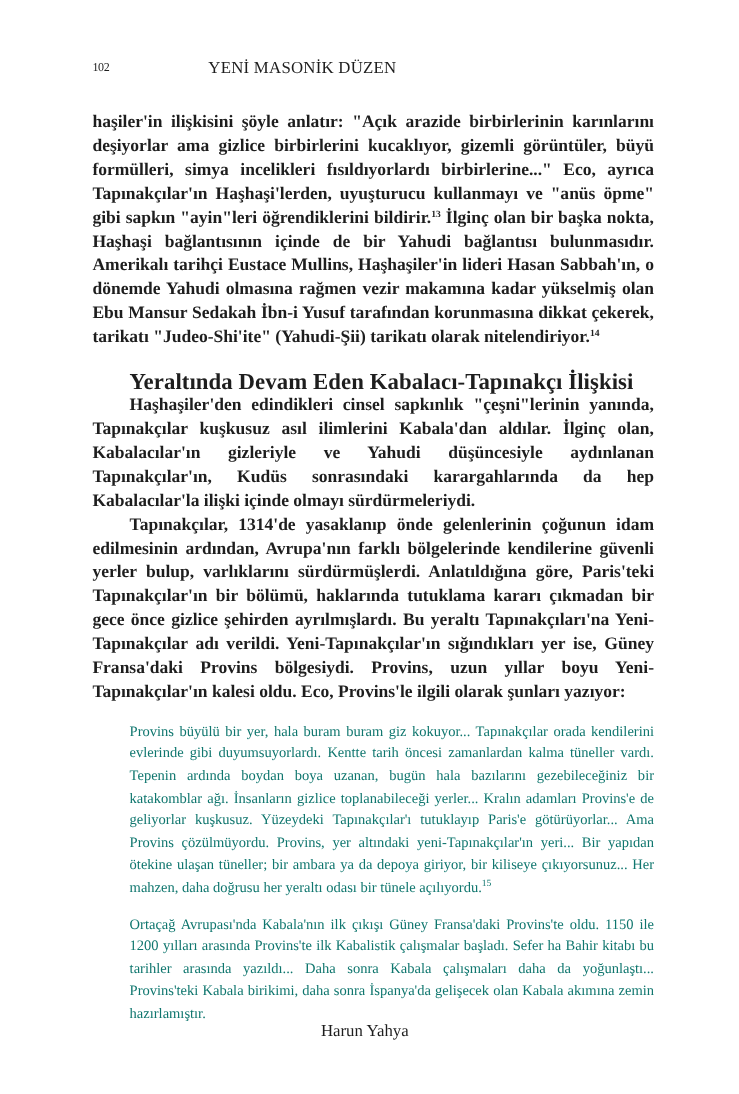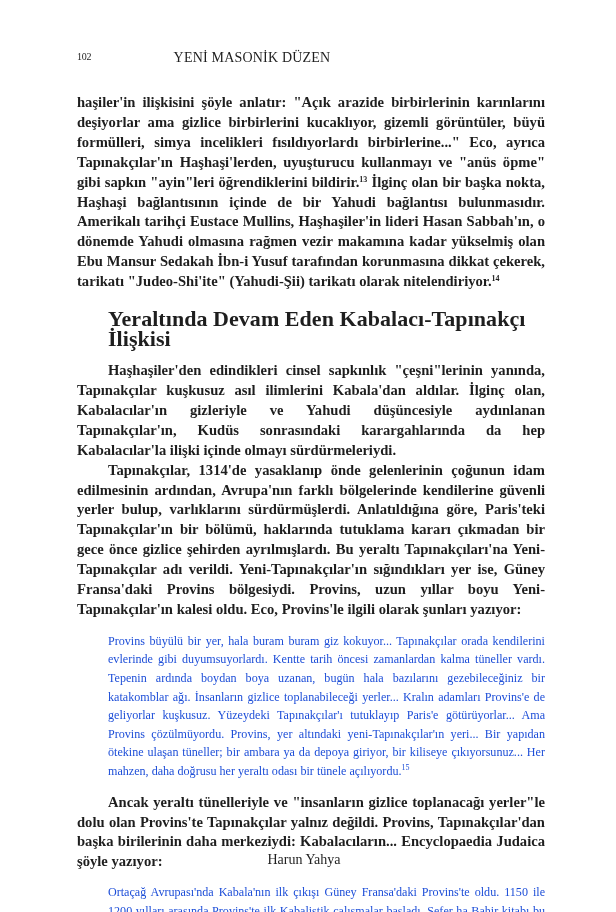--- a/index.html
+++ b/index.html
@@ -43,34 +43,34 @@
       line-height: 19.9px;
       text-align: justify;
       text-align-last: left;
       hyphens: manual;
       font-weight: bold;
     }
     .para.indent {
       text-indent: 31px;
     }
     .section-heading {
-      margin: 17px 0 12px 0;
+      margin: 17px 0 0 0;
       padding-left: 31px;
-      font-size: 22px;
+      font-size: 19px;
       line-height: 20px;
       font-weight: bold;
       letter-spacing: 0.05px;
     }
     .blockquote {
       margin: 12px 0 12px 31px;
       font-size: 12.1px;
       line-height: 18.6px;
       text-align: justify;
       text-align-last: left;
-      color: #1d4ed8;
+      color: #0f766e;
     }
     .blockquote.second {
       margin-top: 11px;
     }
     sup.fn {
       font-size: 8px;
       vertical-align: 5px;
       line-height: 0;
     }
     .footer-author {
@@ -94,18 +94,17 @@
   <p class="para"><span>haşiler'in ilişkisini şöyle anlatır: "Açık arazide birbirlerinin karınlarını deşiyorlar ama gizlice birbirlerini kucaklıyor, gizemli görüntüler, büyü formülleri, simya incelikleri fısıldıyorlardı birbirlerine..." Eco, ayrıca Tapınakçılar'ın Haşhaşi'lerden, uyuşturucu kullanmayı ve "anüs öpme" gibi sapkın "ayin"leri öğrendiklerini bildirir.</span><sup class="fn">13</sup><span> İlginç olan bir başka nokta, Haşhaşi bağlantısının içinde de bir Yahudi bağlantısı bulunmasıdır. Amerikalı tarihçi Eustace Mullins, Haşhaşiler'in lideri Hasan Sabbah'ın, o dönemde Yahudi olmasına rağmen vezir makamına kadar yükselmiş olan Ebu Mansur Sedakah İbn-i Yusuf tarafından korunmasına dikkat çekerek, tarikatı "Judeo-Shi'ite" (Yahudi-Şii) tarikatı olarak nitelendiriyor.</span><sup class="fn">14</sup></p>
 
   <h2 class="section-heading">Yeraltında Devam Eden Kabalacı-Tapınakçı İlişkisi</h2>
 
   <p class="para indent">Haşhaşiler'den edindikleri cinsel sapkınlık "çeşni"lerinin yanında, Tapınakçılar kuşkusuz asıl ilimlerini Kabala'dan aldılar. İlginç olan, Kabalacılar'ın gizleriyle ve Yahudi düşüncesiyle aydınlanan Tapınakçılar'ın, Kudüs sonrasındaki karargahlarında da hep Kabalacılar'la ilişki içinde olmayı sürdürmeleriydi.</p>
 
   <p class="para indent">Tapınakçılar, 1314'de yasaklanıp önde gelenlerinin çoğunun idam edilmesinin ardından, Avrupa'nın farklı bölgelerinde kendilerine güvenli yerler bulup, varlıklarını sürdürmüşlerdi. Anlatıldığına göre, Paris'teki Tapınakçılar'ın bir bölümü, haklarında tutuklama kararı çıkmadan bir gece önce gizlice şehirden ayrılmışlardı. Bu yeraltı Tapınakçıları'na Yeni-Tapınakçılar adı verildi. Yeni-Tapınakçılar'ın sığındıkları yer ise, Güney Fransa'daki Provins bölgesiydi. Provins, uzun yıllar boyu Yeni-Tapınakçılar'ın kalesi oldu. Eco, Provins'le ilgili olarak şunları yazıyor:</p>
 
   <div class="blockquote"><span>Provins büyülü bir yer, hala buram buram giz kokuyor... Tapınakçılar orada kendilerini evlerinde gibi duyumsuyorlardı. Kentte tarih öncesi zamanlardan kalma tüneller vardı. Tepenin ardında boydan boya uzanan, bugün hala bazılarını gezebileceğiniz bir katakomblar ağı. İnsanların gizlice toplanabileceği yerler... Kralın adamları Provins'e de geliyorlar kuşkusuz. Yüzeydeki Tapınakçılar'ı tutuklayıp Paris'e götürüyorlar... Ama Provins çözülmüyordu. Provins, yer altındaki yeni-Tapınakçılar'ın yeri... Bir yapıdan ötekine ulaşan tüneller; bir ambara ya da depoya giriyor, bir kiliseye çıkıyorsunuz... Her mahzen, daha doğrusu her yeraltı odası bir tünele açılıyordu.</span><sup class="fn">15</sup></div>
 
-  <p class="para indent">Ancak yeraltı tünelleriyle ve "insanların gizlice toplanacağı yerler"le dolu olan Provins'te Tapınakçılar yalnız değildi. Provins, Tapınakçılar'dan başka birilerinin daha merkeziydi: Kabalacıların... Encyclopaedia Judaica şöyle yazıyor:</p>
 
   <div class="blockquote second"><span>Ortaçağ Avrupası'nda Kabala'nın ilk çıkışı Güney Fransa'daki Provins'te oldu. 1150 ile 1200 yılları arasında Provins'te ilk Kabalistik çalışmalar başladı. Sefer ha Bahir kitabı bu tarihler arasında yazıldı... Daha sonra Kabala çalışmaları daha da yoğunlaştı... Provins'teki Kabala birikimi, daha sonra İspanya'da gelişecek olan Kabala akımına zemin hazırlamıştır.</span></div>
 </div>
 
 <div class="footer-author">Harun Yahya</div>
 
 </body></html>

